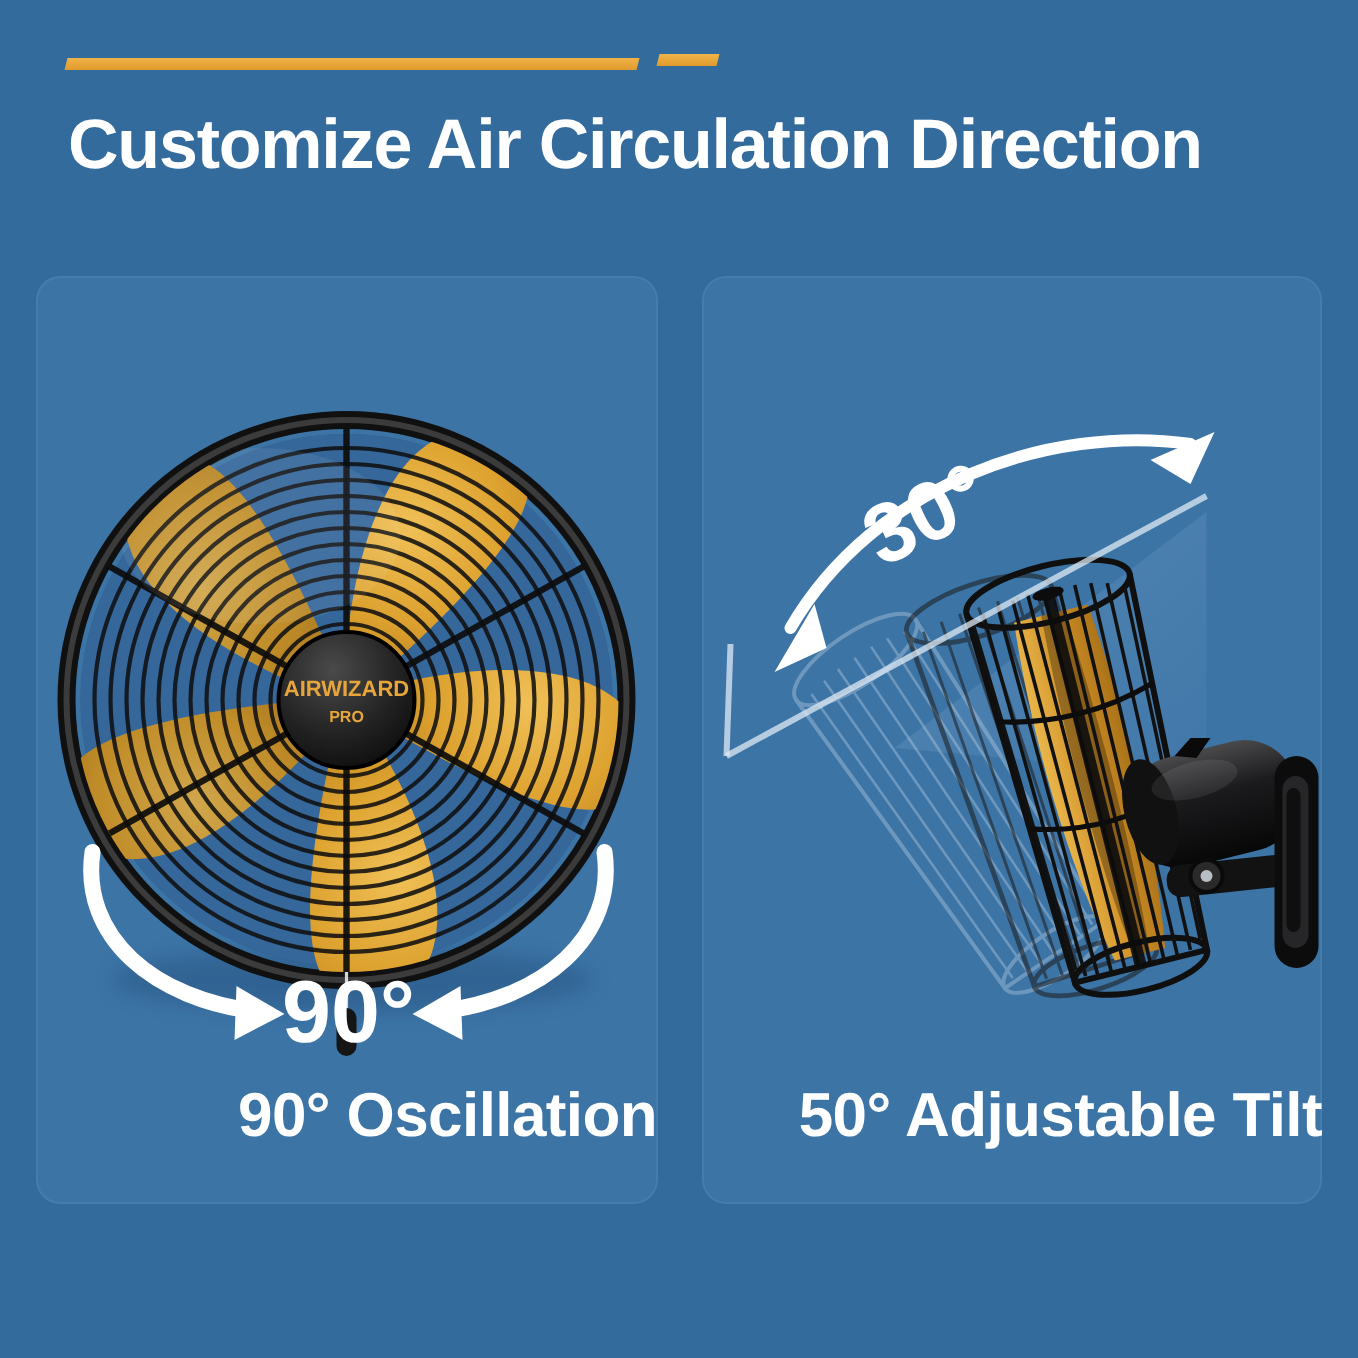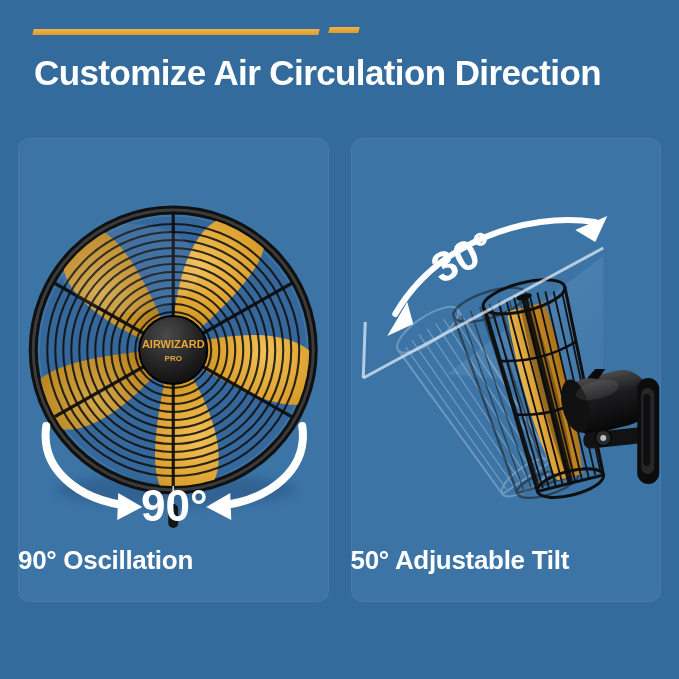--- a/index.html
+++ b/index.html
@@ -34,22 +34,22 @@
   
   .cards{position:absolute;left:18px;top:138px;width:643px;height:464px;display:flex;gap:22px;}
   .card{
     position:relative;flex:1;height:464px;border-radius:12px;
     background:#3c74a6;
     box-shadow:inset 0 0 0 1px rgba(255,255,255,0.06);
     overflow:hidden;
   }
   .stage{position:absolute;left:0;top:0;right:0;height:398px;overflow:hidden;}
   .caption{
-    position:absolute;left:0;right:0;bottom:26px;text-align:left;
-    color:#ffffff;font-size:26px;font-weight:700;letter-spacing:-0.3px;
+    position:absolute;left:0;right:0;bottom:26px;text-align:right;
+    color:#ffffff;font-size:31px;font-weight:700;letter-spacing:-0.3px;
   }
 
   
   .art{position:absolute;left:0;top:0;width:100%;height:100%;display:block;}
 </style>
 </head>
 <body>
 
 <div class="page">
 

